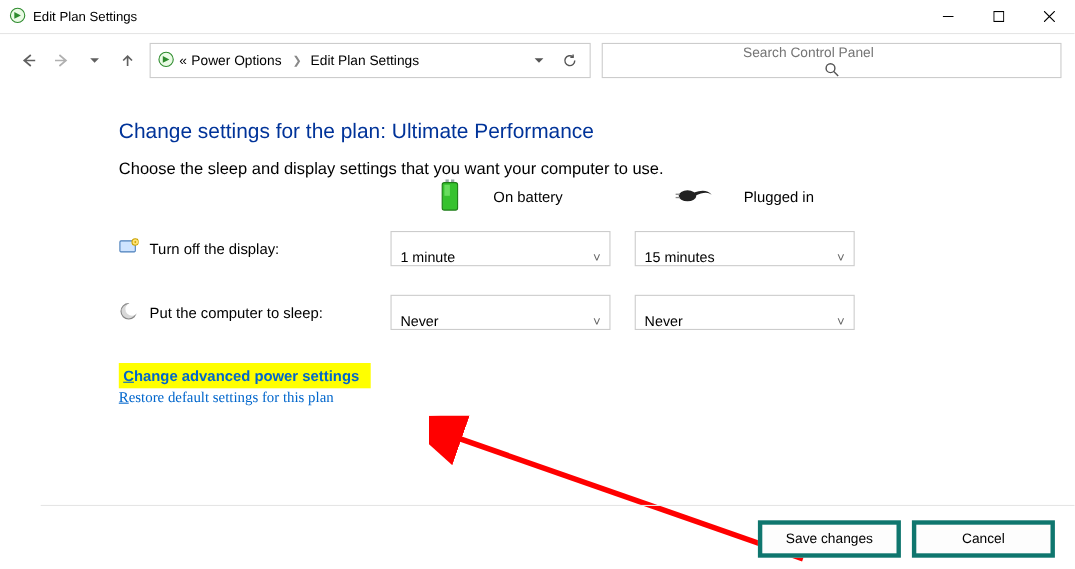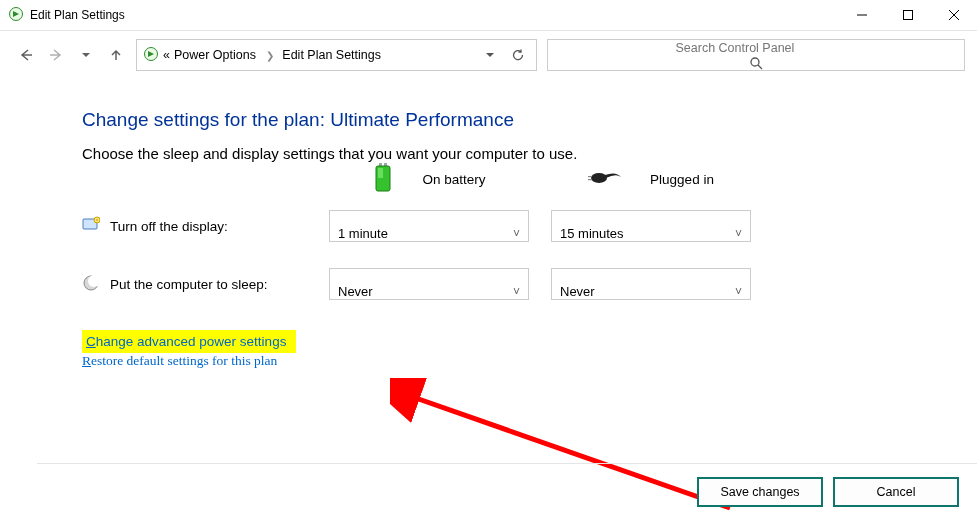--- a/index.html
+++ b/index.html
@@ -90,21 +90,21 @@
   }
   .search input {
     border: none;
     outline: none;
     flex: 1;
     font: inherit;
     color: #000;
   }
   .search-icon { color: #555; }
 
-  .content { padding: 30px 0 0 82px; position: relative; }
+  .content { padding: 30px 0 0 108px; position: relative; }
   h1 {
     margin: 0 0 14px 0;
     font-size: 19px;
     font-weight: 400;
     color: #003399;
   }
   .subtitle {
     font-size: 15px;
     margin-bottom: 1px;
     color: #000;
@@ -156,20 +156,21 @@
   .link-block { margin-top: 30px; }
   .link {
     color: #0066cc;
     font-size: 13.5px;
     text-decoration: none;
     display: inline-block;
   }
   .link.highlighted {
     background: #ffff00;
     padding: 4px 10px 4px 4px;
+    font-weight: bold;
   }
   .link .mnemonic { text-decoration: underline; }
   .link2 { display: block; font-family: Liberation Serif, serif; }
 
   .footer {
     position: absolute;
     bottom: 10px;
     right: 18px;
     display: flex;
     gap: 10px;
@@ -179,21 +180,21 @@
     content: "";
     position: absolute;
     top: 0;
     right: -18px;
     width: 940px;
     border-top: 1px solid #e5e5e5;
   }
   .btn {
     min-width: 98px;
     height: 26px;
-    border: 2px solid #0f766e;
+    border: 4px solid #0f766e;
     background: #fdfdfd;
     font-size: 12.5px;
     display: flex;
     align-items: center;
     justify-content: center;
     padding: 0 12px;
   }
 
   
   .arrow-svg {

